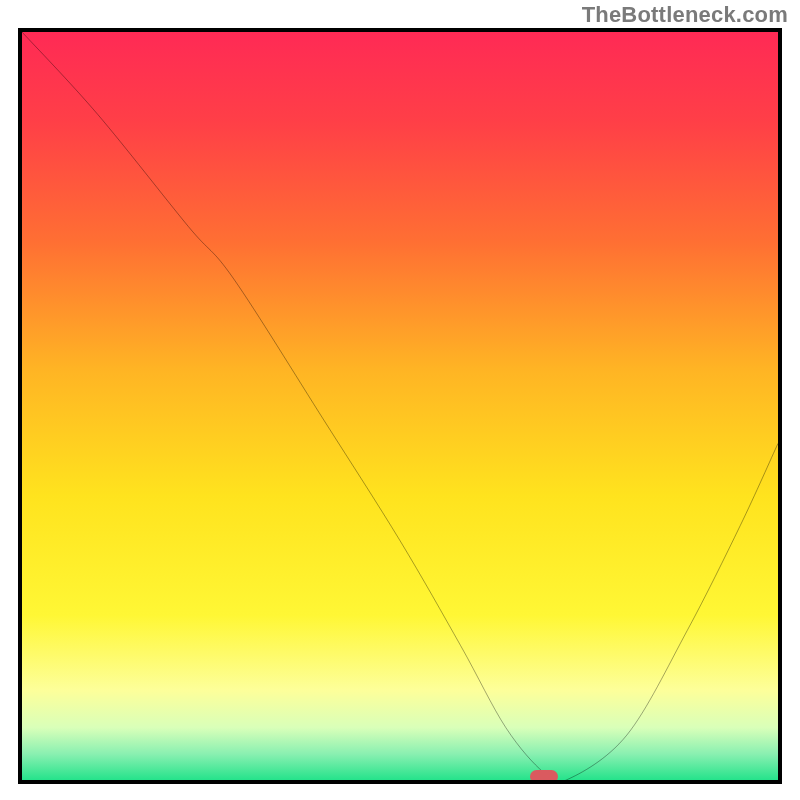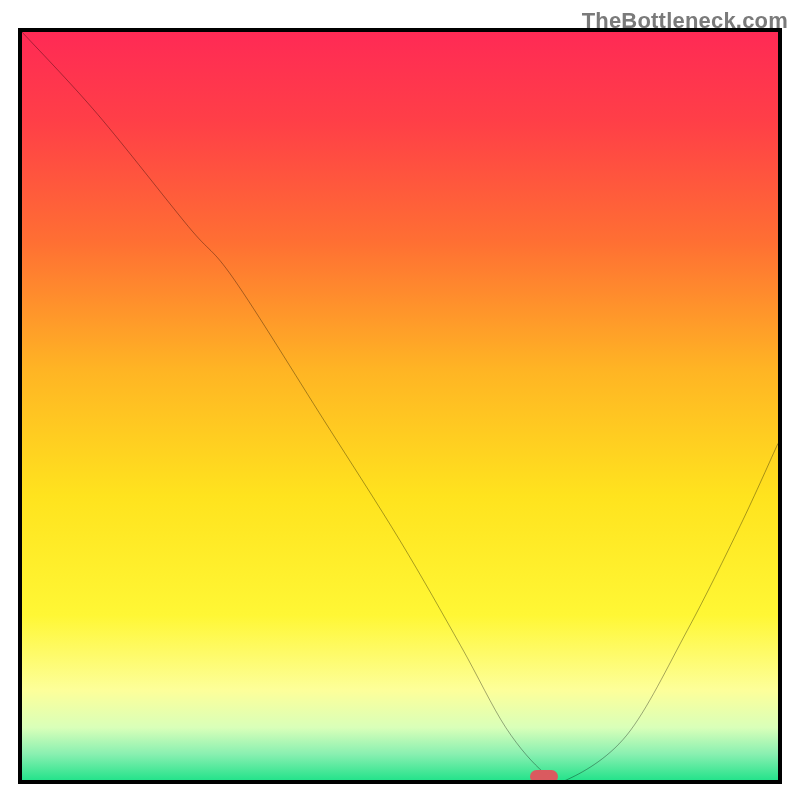--- a/index.html
+++ b/index.html
@@ -10,21 +10,21 @@
     background: #ffffff;
     overflow: hidden;
   }
   .chart-container {
     position: relative;
     width: 800px;
     height: 800px;
   }
   .watermark {
     position: absolute;
-    top: 8px;
+    top: 2px;
     right: 12px;
     font-family: Arial, Helvetica, sans-serif;
     font-size: 22px;
     font-weight: 600;
     color: #7a7a7a;
     letter-spacing: 0.2px;
     z-index: 10;
   }
   .plot-frame {
     position: absolute;

